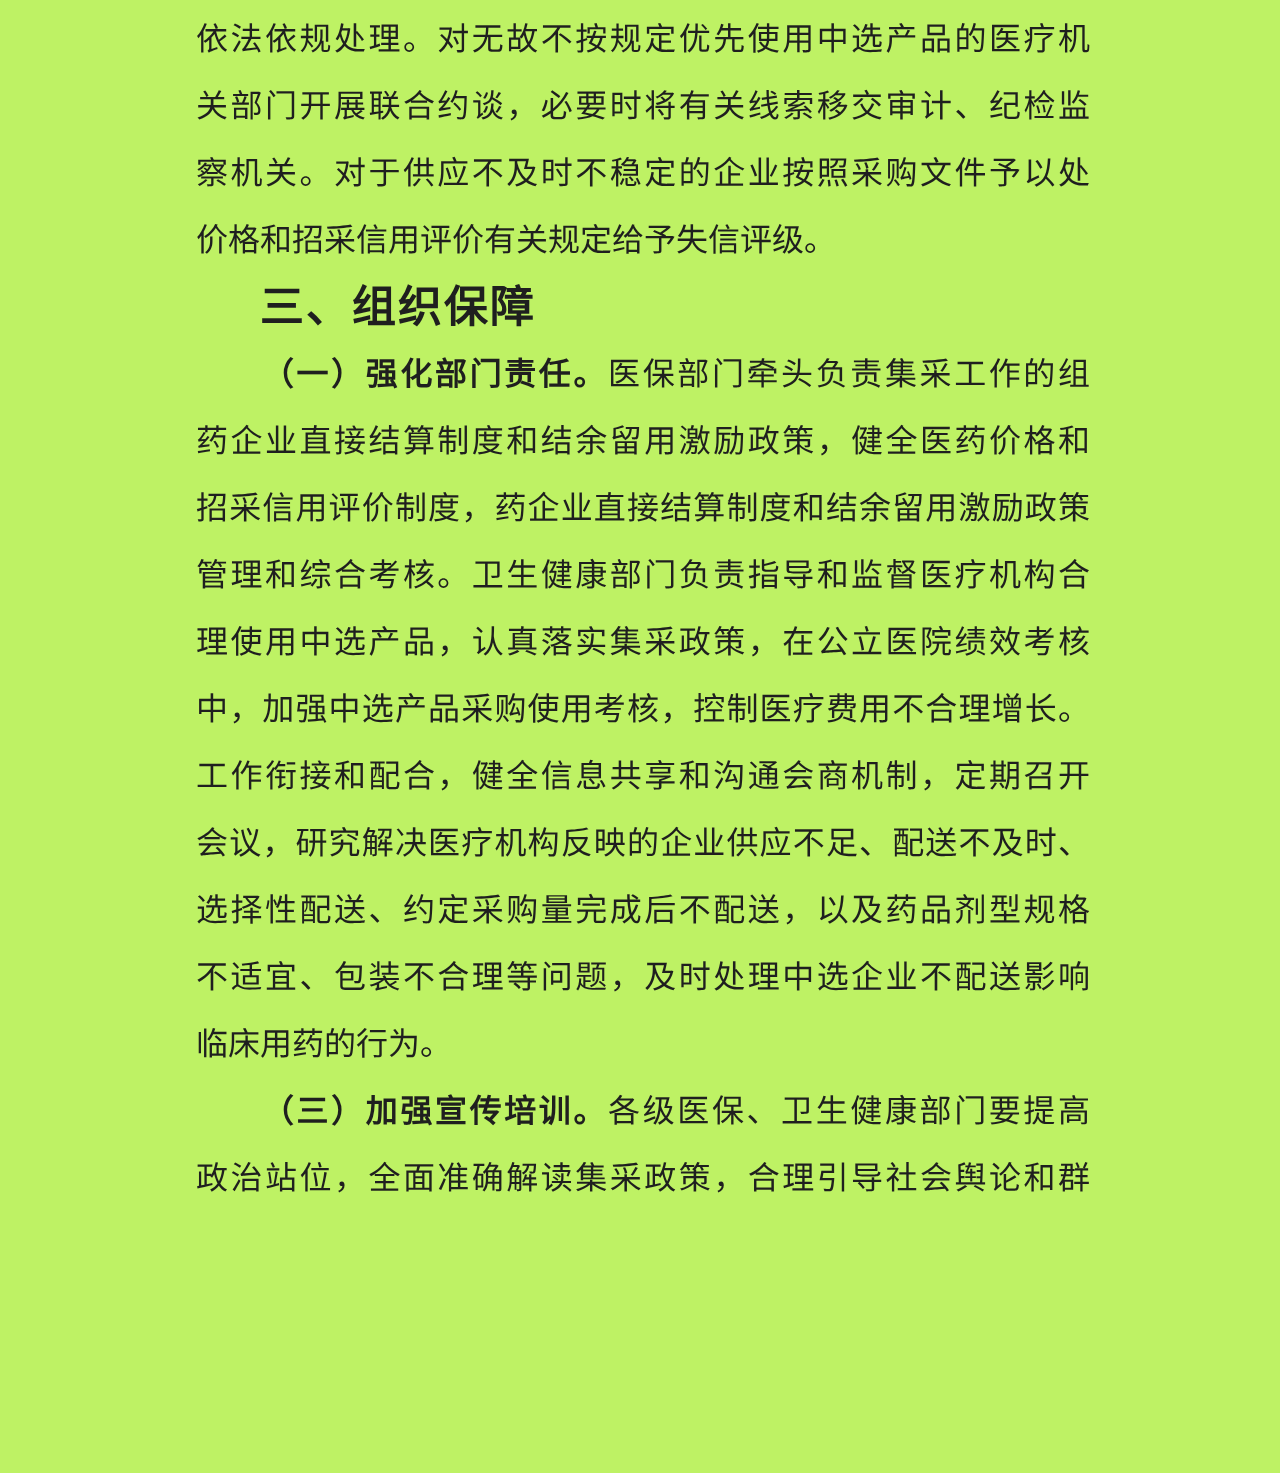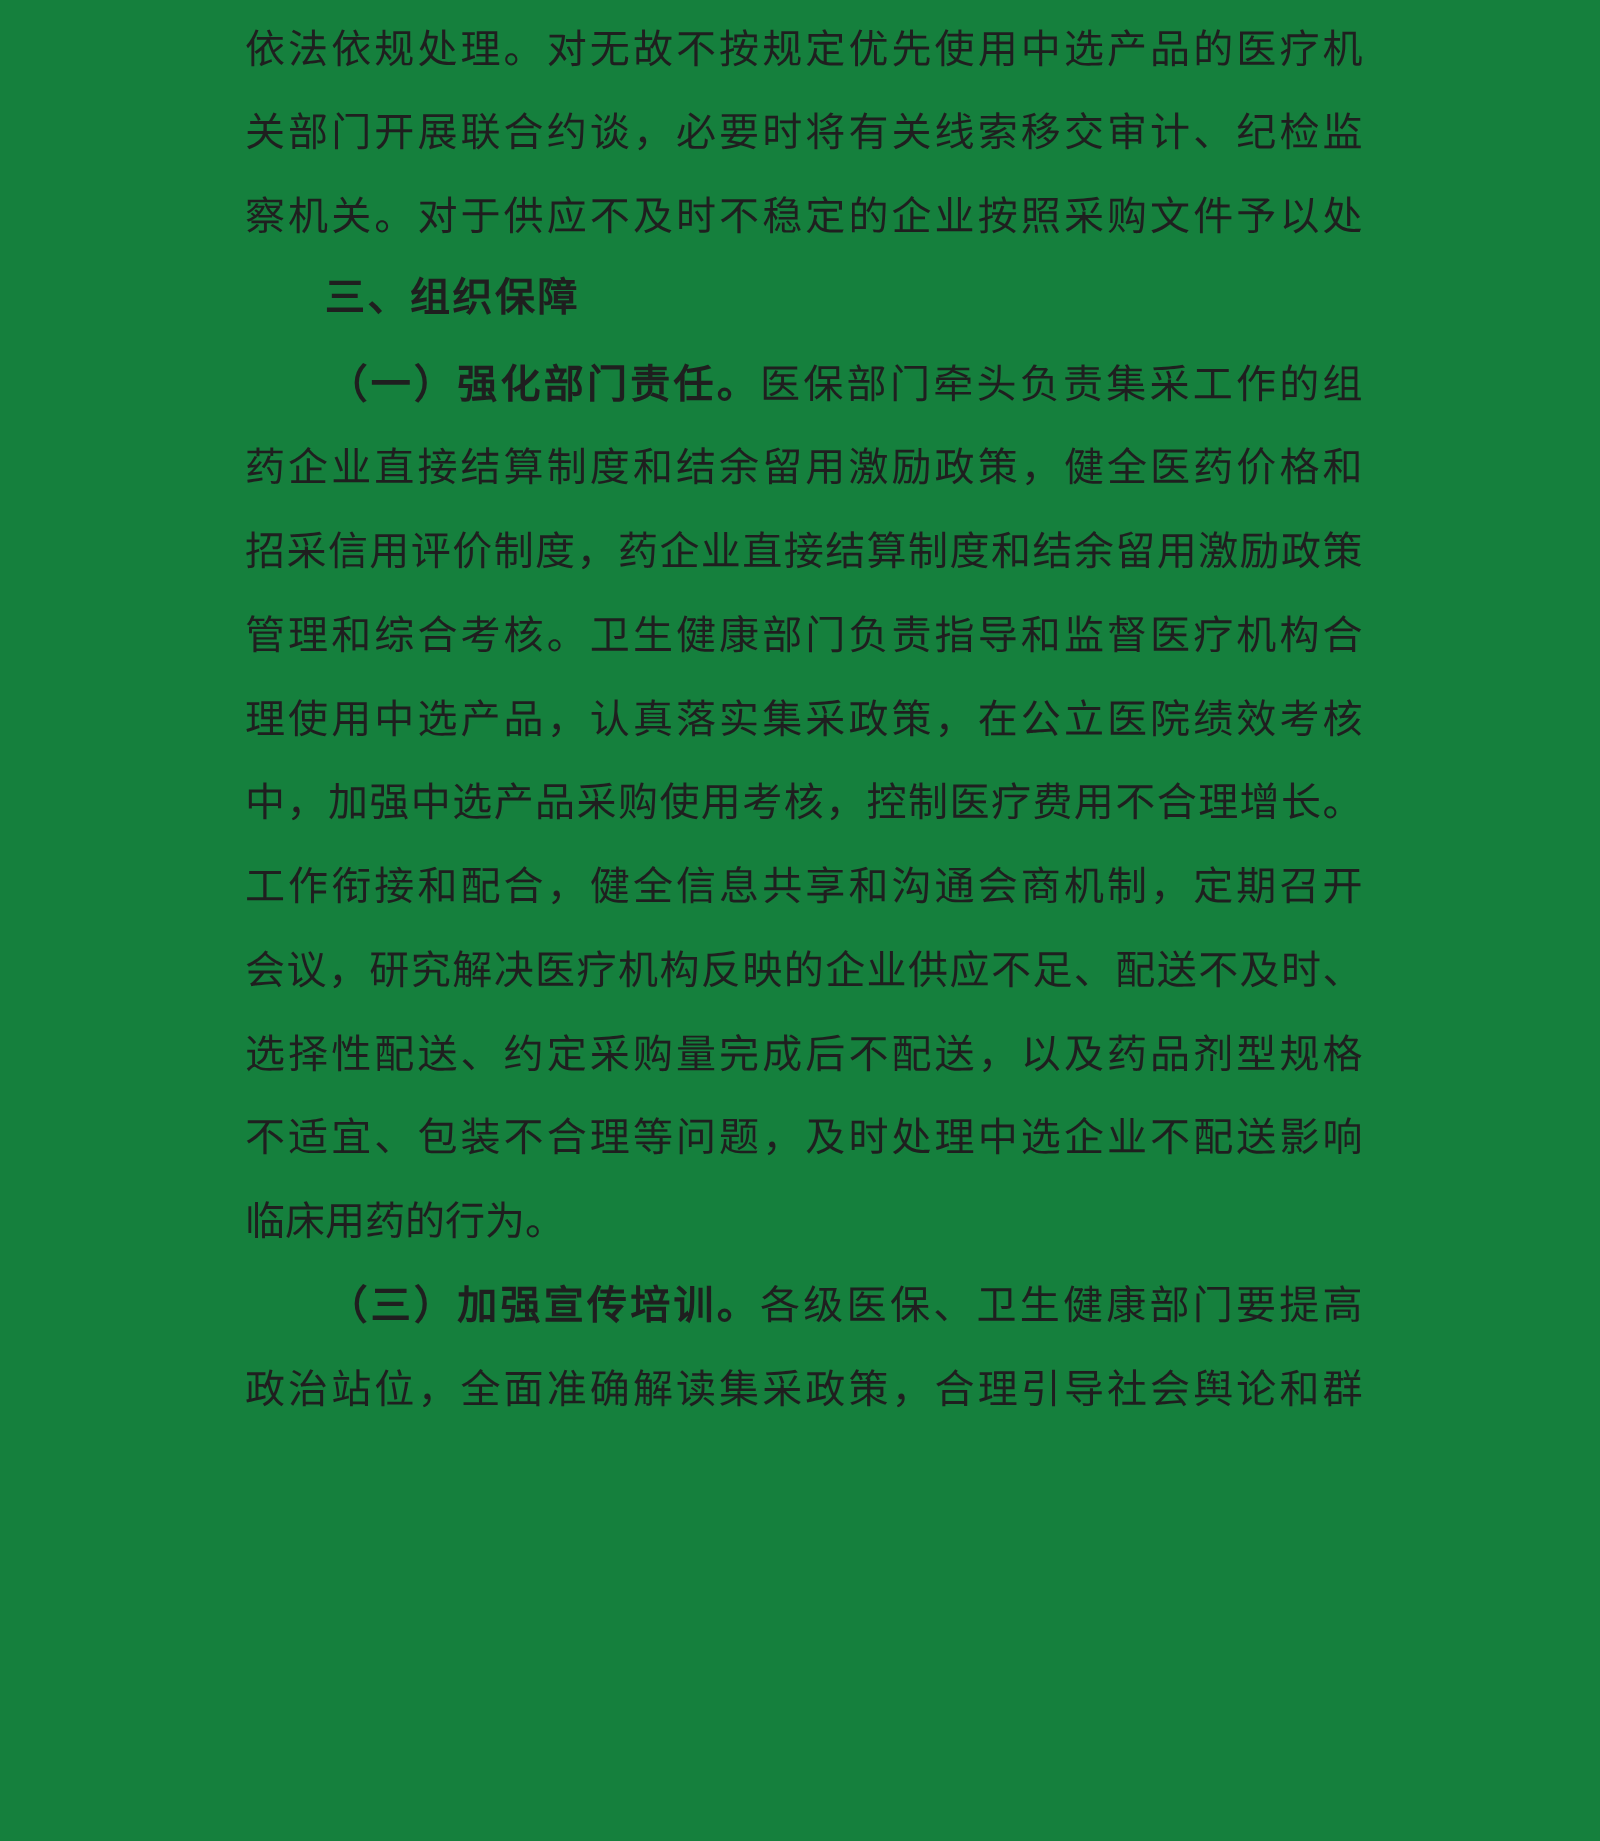--- a/index.html
+++ b/index.html
@@ -4,21 +4,21 @@
 <style>
   html, body {
     margin: 0;
     padding: 0;
     background: #ffffff;
   }
   .page {
     position: relative;
     width: 1280px;
     height: 1473px;
-    background: #15803d;
+    background: #bef264;
     overflow: hidden;
     color: #1f1f1f;
     font-family: "Liberation Serif", "DejaVu Serif", serif;
   }
   .content {
     position: absolute;
     left: 196px;
     top: 0;
     width: 894px;
     padding-top: 6px;
@@ -37,38 +37,39 @@
     text-align-last: left;
   }
   .indent {
     text-indent: 66px;
   }
   .lead {
     font-weight: bold;
     margin-top: 48px;
   }
   .heading {
-    font-family: Liberation Mono, monospace;
+    font-family: Liberation Serif, serif;
     font-weight: bold;
-    font-size: 32px;
+    font-size: 44px;
     text-align: left;
     text-align-last: left;
     text-indent: 64px;
     letter-spacing: 2px;
   }
 </style>
 </head>
 <body>
 
 <div class="page">
   <div class="content">
 
     <div class="line">依法依规处理。对无故不按规定优先使用中选产品的医疗机</div>
     <div class="line">关部门开展联合约谈，必要时将有关线索移交审计、纪检监</div>
     <div class="line">察机关。对于供应不及时不稳定的企业按照采购文件予以处</div>
+    <div class="line para-end">价格和招采信用评价有关规定给予失信评级。</div>
 
     <div class="line heading">三、组织保障</div>
 
     <div class="line indent"><span class="lead">（一）强化部门责任。</span><span>医保部门牵头负责集采工作的组</span></div>
     <div class="line">药企业直接结算制度和结余留用激励政策，健全医药价格和</div>
     <div class="line">招采信用评价制度，药企业直接结算制度和结余留用激励政策</div>
     <div class="line">管理和综合考核。卫生健康部门负责指导和监督医疗机构合</div>
     <div class="line">理使用中选产品，认真落实集采政策，在公立医院绩效考核</div>
     <div class="line">中，加强中选产品采购使用考核，控制医疗费用不合理增长。</div>
 

